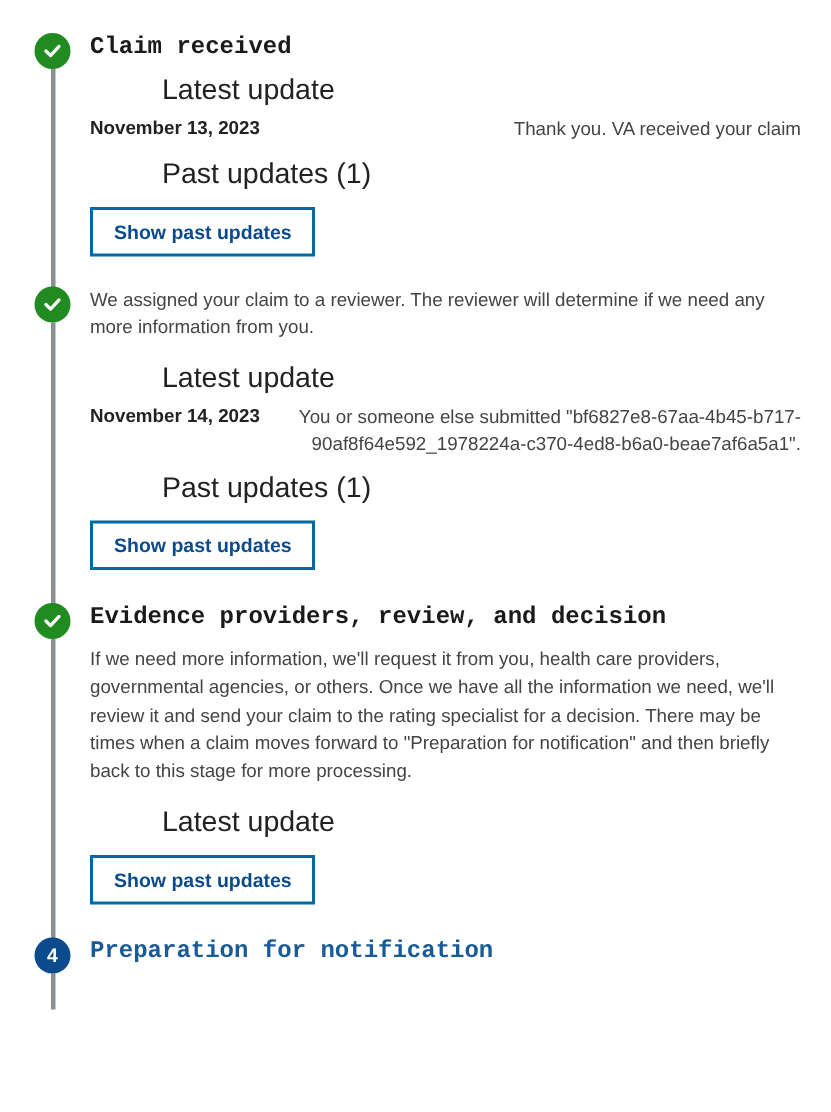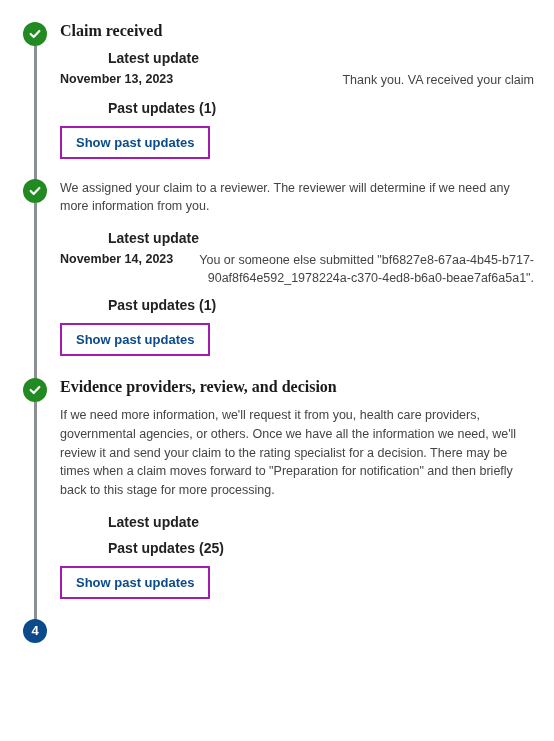--- a/index.html
+++ b/index.html
@@ -44,36 +44,36 @@
     justify-content: center;
     color: #fff;
     font-weight: bold;
     font-size: 13px;
     z-index: 2;
   }
   .marker.done { background: #218a21; }
   .marker.current { background: #0b4b8c; }
   .marker svg { width: 14px; height: 14px; }
   .step-title {
-    font-family: Liberation Serif, serif;
+    font-family: Liberation Mono, monospace;
     font-size: 16px;
     font-weight: bold;
     color: #1a1a1a;
     margin: 2px 0 10px 0;
   }
   .step-title.current { color: #1a5a96; }
   .step-desc {
     font-size: 12.5px;
     color: #444;
     line-height: 1.5;
     margin-bottom: 14px;
   }
   .section-label {
-    font-weight: bold;
-    font-size: 14px;
+    font-weight: normal;
+    font-size: 19px;
     color: #222;
     margin: 10px 0 6px 0;
     padding-left: 48px;
   }
   .update-row {
     display: flex;
     align-items: flex-start;
     gap: 12px;
     margin-bottom: 8px;
   }
@@ -88,21 +88,21 @@
     font-size: 12.5px;
     color: #444;
     line-height: 1.4;
     flex: 1;
     word-break: break-word;
     text-align: right;
   }
   .btn-outline {
     display: inline-block;
     padding: 7px 14px;
-    border: 2px solid #a21caf;
+    border: 2px solid #0369a1;
     background: #fff;
     color: #0b4b8c;
     font-weight: bold;
     font-size: 13px;
     cursor: pointer;
     margin-top: 4px;
   }
 </style>
 </head>
 <body>
@@ -143,22 +143,22 @@
 
   <div class="step">
     <div class="marker done">
       <svg viewBox="0 0 16 16">
           <path d="M3 8 L6.5 11.5 L13 4.5" stroke="#fff" stroke-width="2.5" fill="none" stroke-linecap="round" stroke-linejoin="round"></path>
         </svg>
     </div>
     <div class="step-title">Evidence providers, review, and decision</div>
     <div class="step-desc">If we need more information, we'll request it from you, health care providers, governmental agencies, or others. Once we have all the information we need, we'll review it and send your claim to the rating specialist for a decision. There may be times when a claim moves forward to "Preparation for notification" and then briefly back to this stage for more processing.</div>
     <div class="section-label">Latest update</div>
-    <div class="section-label">Past updates (25)</div>
     <button class="btn-outline">Show past updates</button>
   </div>
 
   <div class="step">
     <div class="marker current">4</div>
+    <div class="step-title current">Preparation for notification</div>
 
   </div>
 
 </div>
 
 </body></html>

